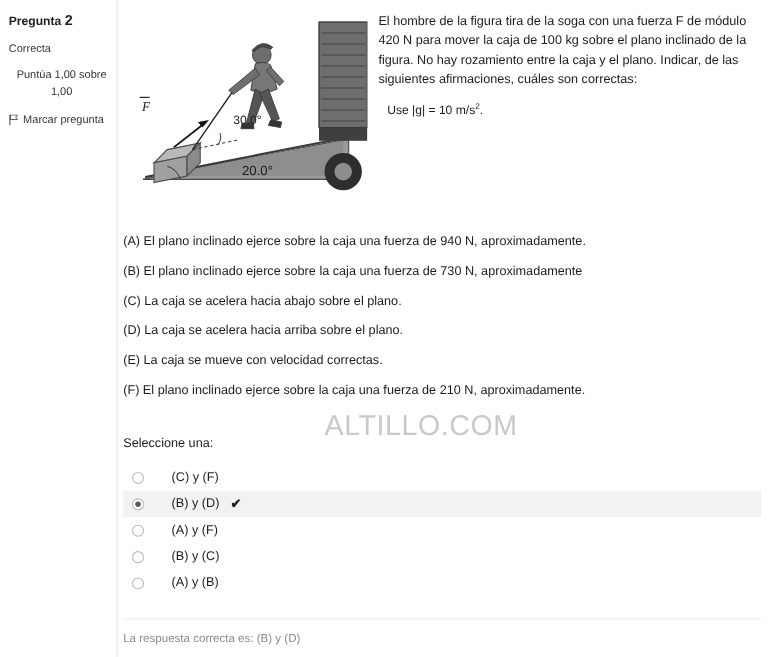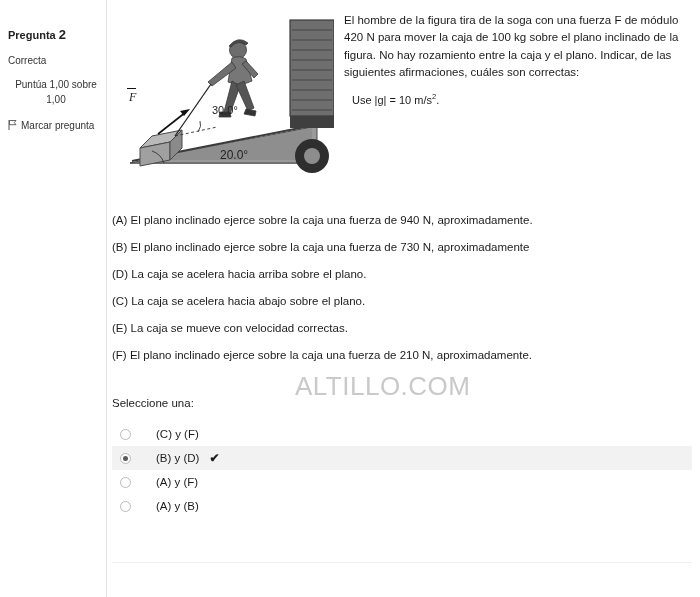--- a/index.html
+++ b/index.html
@@ -18,21 +18,21 @@
   .page {
     position: relative;
     width: 700px;
     height: 597px;
   }
 
   
   .qinfo {
     position: absolute;
     left: 8px;
-    top: 26px;
+    top: 10px;
     width: 96px;
     font-size: 10px;
     line-height: 1.45;
     color: #444;
   }
   .qinfo .qtitle {
     font-weight: bold;
     font-size: 11px;
     color: #222;
     margin-bottom: 9px;
@@ -307,22 +307,22 @@
         <div>El hombre de la figura tira de la soga con una fuerza F de módulo 420 N para mover la caja de 100 kg sobre el plano inclinado de la figura. No hay rozamiento entre la caja y el plano. Indicar, de las siguientes afirmaciones, cuáles son correctas:</div>
         <div class="usegline">
           <span>Use |g| = 10 m/s</span><span class="sup">2</span><span>.</span>
         </div>
       </div>
     </div>
 
     <div class="options">
       <div class="opt">(A) El plano inclinado ejerce sobre la caja una fuerza de 940 N, aproximadamente.</div>
       <div class="opt">(B) El plano inclinado ejerce sobre la caja una fuerza de 730 N, aproximadamente</div>
+      <div class="opt">(C) La caja se acelera hacia abajo sobre el plano.</div>
       <div class="opt">(D) La caja se acelera hacia arriba sobre el plano.</div>
-      <div class="opt">(C) La caja se acelera hacia abajo sobre el plano.</div>
       <div class="opt">(E) La caja se mueve con velocidad correctas.</div>
       <div class="opt">(F) El plano inclinado ejerce sobre la caja una fuerza de 210 N, aproximadamente.</div>
     </div>
 
     <div class="select-label">Seleccione una:</div>
 
     <div class="choices">
       <div class="choice">
         <span class="radio"></span>
         <span class="choice-label">(C) y (F)</span>
@@ -333,23 +333,29 @@
         <span class="choice-label">(B) y (D)</span>
         <span class="tick">✔</span>
       </div>
       <div class="choice">
         <span class="radio"></span>
         <span class="choice-label">(A) y (F)</span>
         <span class="tick"></span>
       </div>
       <div class="choice">
         <span class="radio"></span>
+        <span class="choice-label">(B) y (C)</span>
+        <span class="tick"></span>
+      </div>
+      <div class="choice">
+        <span class="radio"></span>
         <span class="choice-label">(A) y (B)</span>
         <span class="tick"></span>
       </div>
     </div>
   </div>
 
   <div class="watermark">ALTILLO.COM</div>
 
   <div class="hdivider"></div>
+  <div class="feedback">La respuesta correcta es: (B) y (D)</div>
 
 </div>
 
 </body></html>

